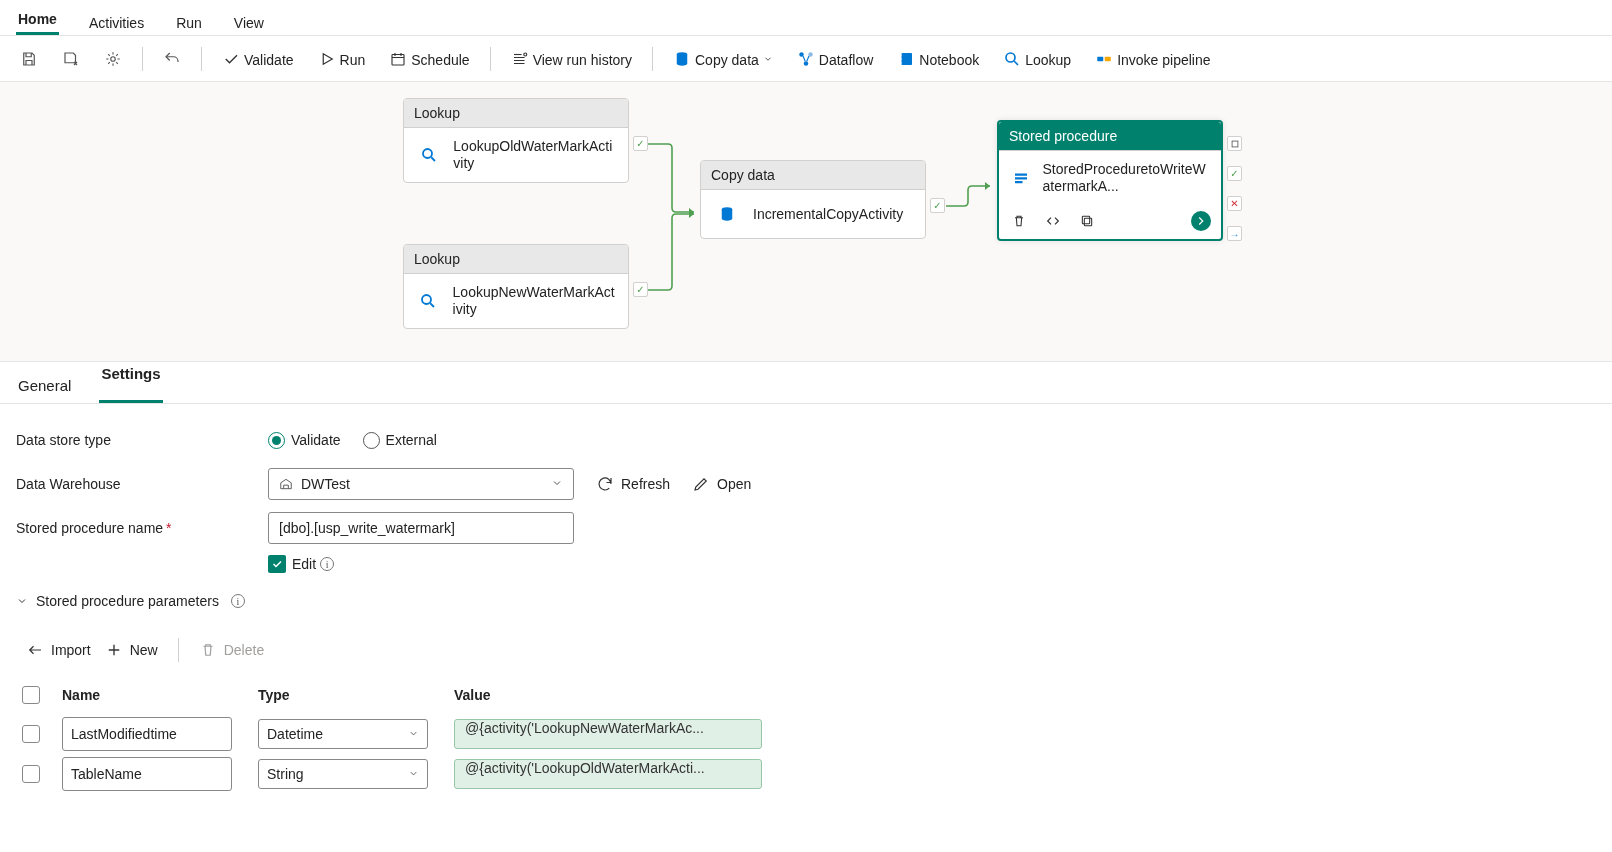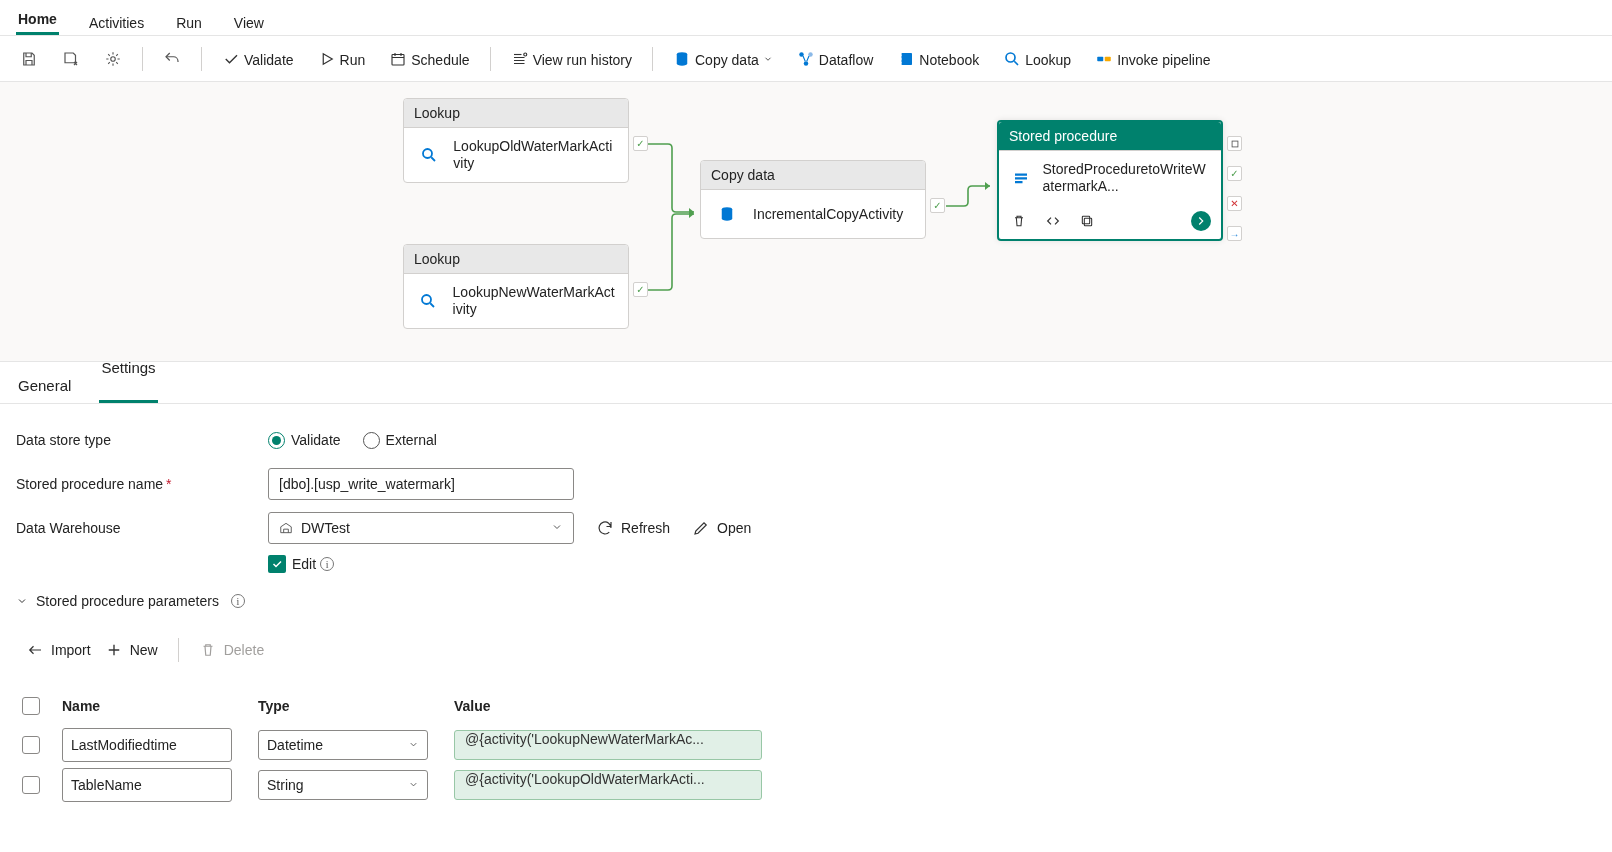--- a/index.html
+++ b/index.html
@@ -43,37 +43,37 @@
   .act-footer .go{background:var(--teal);border-radius:50%}
   .act-footer .go svg path{stroke:#fff}
   .out-badge{position:absolute;width:15px;height:15px;border:1px solid var(--gray-bd);background:#fff;border-radius:2px;display:flex;align-items:center;justify-content:center;font-size:10px}
   .out-badge.chk{color:var(--green-check)}
   .out-badge.x{color:var(--red-x)}
   .out-badge.arr{color:var(--blue-arrow)}
   svg.pipe{position:absolute;pointer-events:none;overflow:visible}
   
   .panel-tabs{display:flex;gap:26px;padding:0 16px;border-bottom:1px solid var(--gray-bd-soft);height:42px;align-items:flex-end}
   .panel-tabs .ptab{padding:8px 2px 9px;cursor:pointer;color:var(--txt);font-size:15px}
-  .panel-tabs .ptab.active{font-weight:400;border-bottom:3px solid var(--teal);padding-bottom:24px}
+  .panel-tabs .ptab.active{font-weight:700;border-bottom:3px solid var(--teal);padding-bottom:18px}
   .settings{padding:14px 16px 20px}
   .form-row{display:flex;align-items:center;min-height:44px}
   .form-row .lbl{width:252px;font-size:14px}
   .form-row .lbl .req{color:#c0172b;margin-left:3px}
   .radio{display:inline-flex;align-items:center;gap:6px;margin-right:22px;cursor:pointer}
   .radio .r{width:17px;height:17px;border:1px solid #555;border-radius:50%;display:inline-flex;align-items:center;justify-content:center}
   .radio.sel .r{border-color:var(--teal)}
   .radio.sel .r::after{content:"";width:9px;height:9px;background:var(--teal);border-radius:50%}
   .select,.text-in{border:1px solid #8a8886;border-radius:3px;height:32px;padding:0 10px;display:flex;align-items:center;justify-content:space-between;width:306px;background:#fff;cursor:pointer;color:var(--txt)}
   .select .chev{color:#555}
   .aux-btn{display:inline-flex;align-items:center;gap:7px;margin-left:22px;cursor:pointer}
   .chk-teal{width:18px;height:18px;background:var(--teal);border-radius:2px;display:inline-flex;align-items:center;justify-content:center;margin-right:6px}
   .chk-teal svg{width:12px;height:12px}
   .info{display:inline-flex;width:14px;height:14px;border:1px solid #777;border-radius:50%;align-items:center;justify-content:center;font-size:10px;color:#555;margin-left:4px;font-style:normal;font-family:Georgia,serif}
   .collapser{display:flex;align-items:center;gap:8px;margin:14px 0 24px;cursor:pointer}
-  .param-toolbar{display:flex;align-items:center;gap:14px;padding:4px 10px;margin-bottom:21px}
+  .param-toolbar{display:flex;align-items:center;gap:14px;padding:4px 10px;margin-bottom:10px}
   .param-toolbar .pbtn{display:flex;align-items:center;gap:7px;cursor:pointer;color:var(--txt)}
   
   .ptable{width:100%;max-width:1210px}
   .ptable .phead,.ptable .prow{display:grid;grid-template-columns:46px 196px 196px 1fr;align-items:center;min-height:38px;gap:0}
   .ptable .phead{font-weight:700}
   .ptable .prow{padding:3px 0}
   .ptable .pcell{padding-right:14px}
   .chkbox{width:18px;height:18px;border:1px solid #8a8886;border-radius:3px;background:#fff;cursor:pointer;margin-left:6px}
   .cell-input{border:1px solid #8a8886;border-radius:3px;height:30px;display:flex;align-items:center;padding:16px 8px;background:#fff;width:170px}
   .cell-select{border:1px solid #8a8886;border-radius:3px;height:30px;display:flex;align-items:center;justify-content:space-between;padding:0 8px;background:#fff;width:170px}
@@ -336,27 +336,20 @@
         <span class="r"></span>
         <span>Validate</span>
       </label>
     <label class="radio">
         <span class="r"></span>
         <span>External</span>
       </label>
   </div>
 
   <div class="form-row">
-    <div class="lbl"><span>Stored procedure name</span><span class="req">*</span></div>
-    <div class="text-in">
-        <span>[dbo].[usp_write_watermark]</span>
-      </div>
-  </div>
-
-  <div class="form-row">
     <div class="lbl">Data Warehouse</div>
     <div class="select">
       <span style="display:flex;align-items:center;gap:8px">
         <span class="icn" style="width:14px;height:14px">
             <svg viewBox="0 0 24 24" fill="none" stroke="#555" stroke-width="1.6">
               <path d="M3 10l9-6 9 6v10H3z"></path>
               <path d="M8 20v-6h8v6"></path>
             </svg>
           </span>
         <span>DWTest</span>
@@ -375,20 +368,27 @@
       </div>
     <div class="aux-btn">
         <span class="icn">
           <svg viewBox="0 0 24 24" fill="none" stroke="#333" stroke-width="1.6">
             <path d="M4 20l4-1 11-11-3-3L5 16z"></path>
           </svg>
         </span>
         <span>Open</span>
       </div>
   </div>
+
+  <div class="form-row">
+    <div class="lbl"><span>Stored procedure name</span><span class="req">*</span></div>
+    <div class="text-in">
+        <span>[dbo].[usp_write_watermark]</span>
+      </div>
+  </div>
   <div class="form-row" style="min-height:28px">
     <div class="lbl"></div>
     <label style="display:flex;align-items:center">
         <span class="chk-teal">
           <svg viewBox="0 0 24 24" fill="none" stroke="#fff" stroke-width="3">
             <path d="M5 12l5 5L20 7"></path>
           </svg>
         </span>
         <span>Edit</span>
         <span class="info">i</span>

